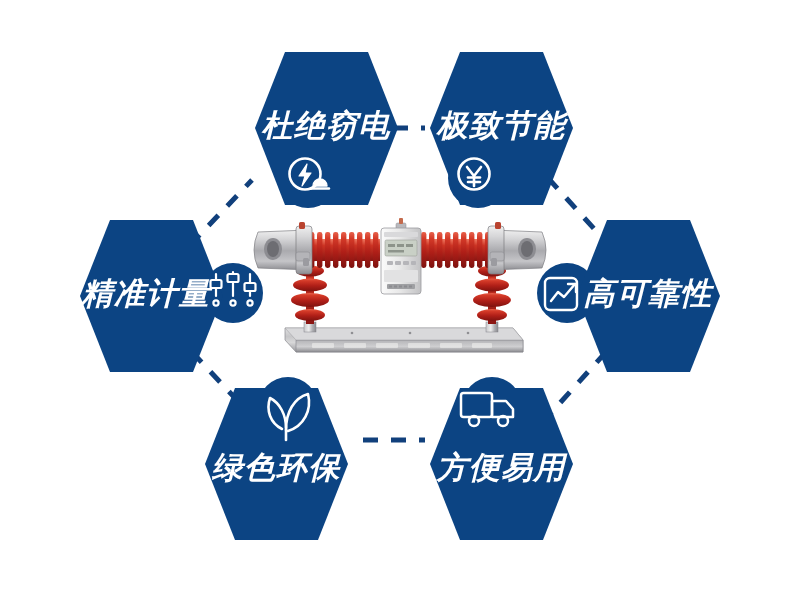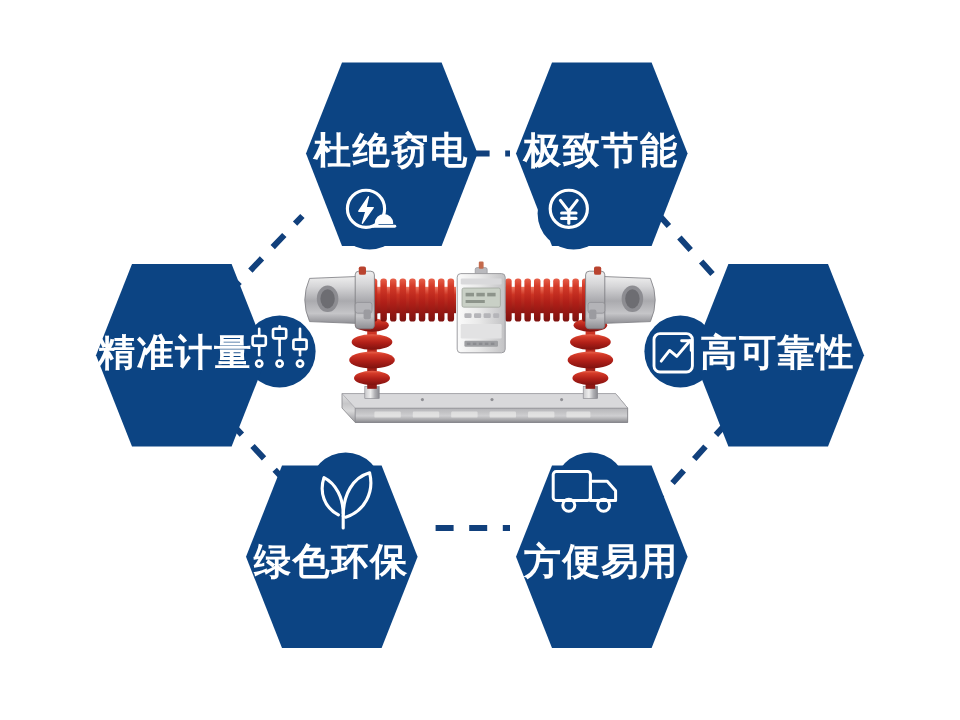--- a/index.html
+++ b/index.html
@@ -13,20 +13,21 @@
     font-family: "Liberation Sans", "DejaVu Sans", sans-serif;
     overflow: hidden;
     position: relative;
   }
   #stage {
     position: absolute;
     left: 0; top: 0;
     width: 800px;
     height: 600px;
     background: #ffffff;
+    font-style: italic;
   }
   svg.layer {
     position: absolute;
     left: 0; top: 0;
     width: 800px;
     height: 600px;
   }
   #hex-layer { z-index: 3; }
   #product-layer { z-index: 2; }
   #label-layer { z-index: 4; pointer-events: none; }

